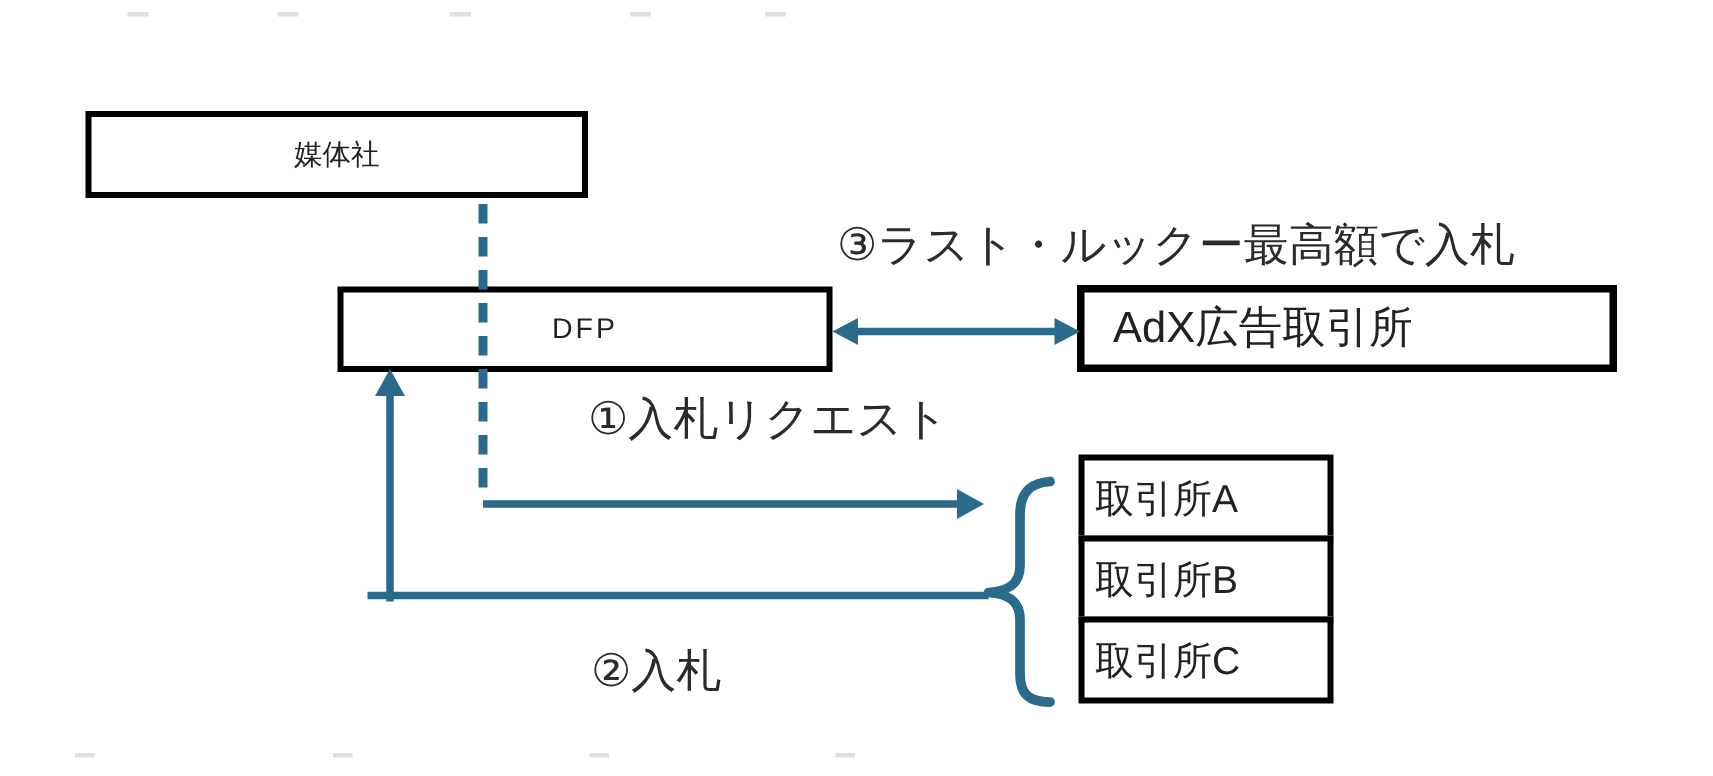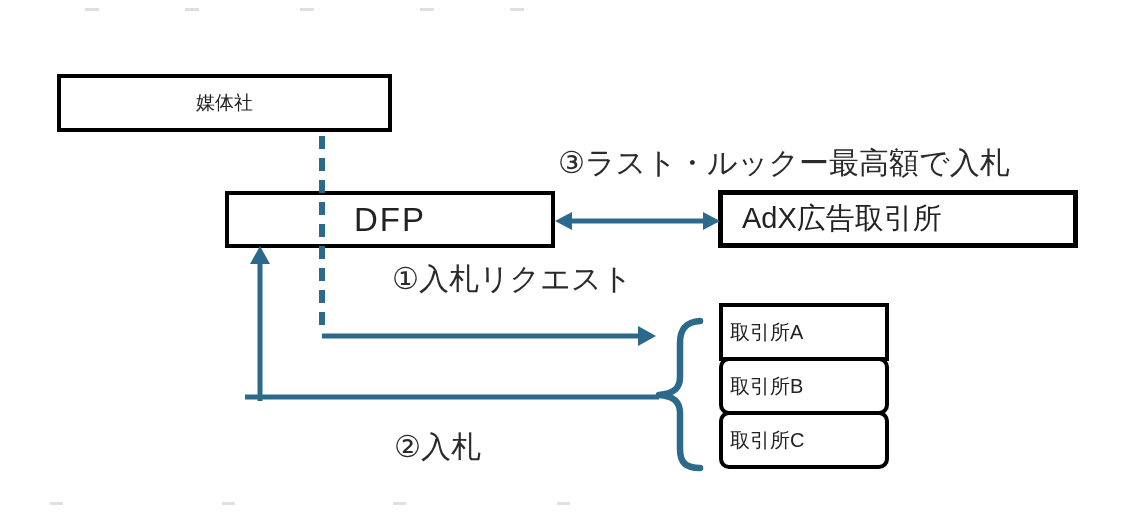--- a/index.html
+++ b/index.html
@@ -20,29 +20,29 @@
     position:absolute;left:62px;top:20px;
     font-family:"Liberation Serif","DejaVu Serif",serif;
     font-size:31px;color:#161616;letter-spacing:1px;white-space:nowrap;
   }
   .box{
     position:absolute;background:#fff;border:4px solid var(--border);
     display:flex;align-items:center;box-sizing:border-box;
     color:var(--ink);white-space:nowrap;
   }
   .publisher{left:57px;top:74px;width:335px;height:58px;justify-content:center;font-size:19px;}
-  .dfp{left:225px;top:191px;width:330px;height:57px;justify-content:center;font-size:33px;letter-spacing:2px;}
+  .dfp{left:225px;top:191px;width:330px;height:57px;justify-content:center;font-size:19px;letter-spacing:2px;}
   .adx{left:718px;top:190px;width:360px;height:58px;border-width:5px;padding-left:19px;font-size:29px;}
   .exchanges{position:absolute;left:719px;top:303px;display:flex;flex-direction:column;}
   .exbox{
     width:170px;height:58px;border:4px solid var(--border);box-sizing:border-box;
     display:flex;align-items:center;padding-left:7px;background:#fff;
-    font-size:20px;color:var(--ink);white-space:nowrap;
+    font-size:26px;color:var(--ink);white-space:nowrap;
   }
-  .exbox + .exbox{margin-top:-4px;border-radius:10px;}
+  .exbox + .exbox{margin-top:-4px;}
   .lbl{
     position:absolute;font-size:30px;color:#2b2b2b;white-space:nowrap;
   }
   .lbl-step3{left:558px;top:143px;}
   .lbl-step1{left:392px;top:259px;}
   .lbl-step2{left:394px;top:427px;}
   svg.connectors{
     position:absolute;left:0;top:0;width:1142px;height:517px;
     pointer-events:none;
   }

